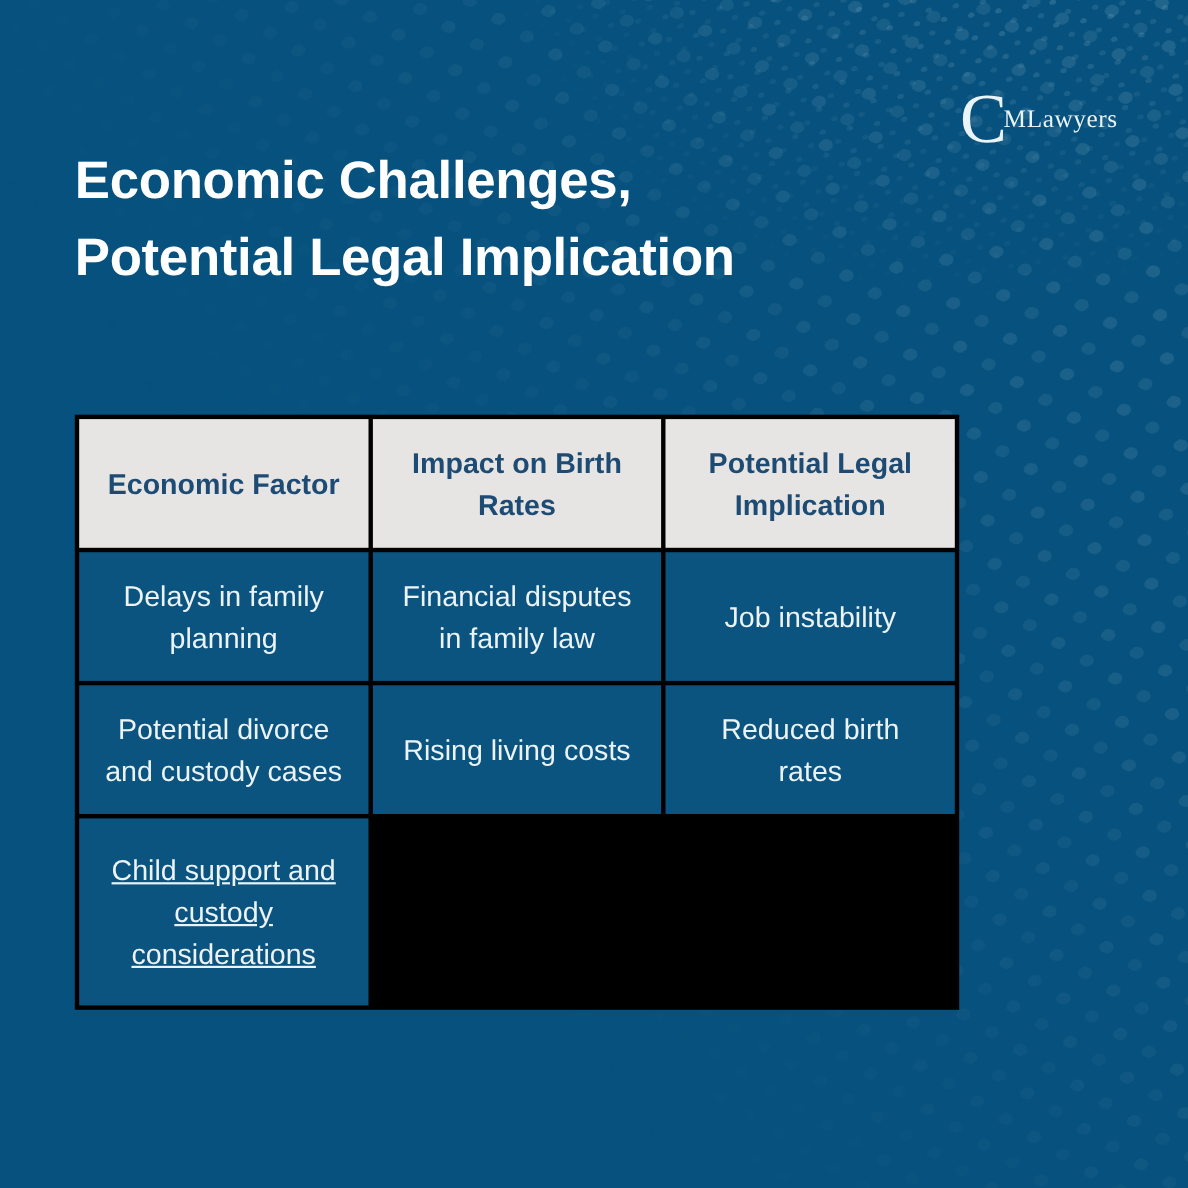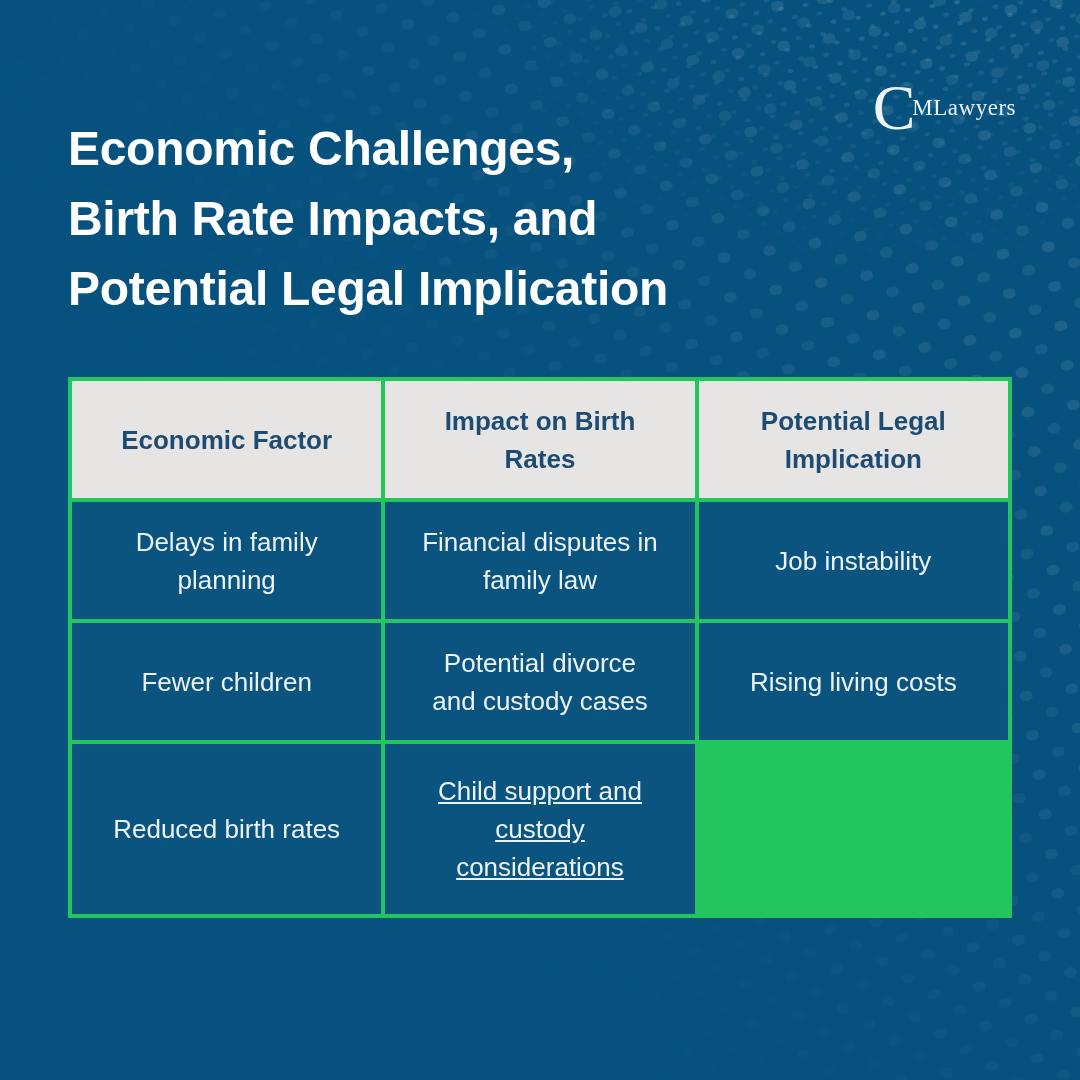--- a/index.html
+++ b/index.html
@@ -50,36 +50,36 @@
     color: #eaf3f6;
     font-family: "Liberation Serif", serif;
   }
   .logo-c { font-size: 64px; line-height: 1; font-weight: 400; }
   .logo-name { font-size: 23px; letter-spacing: 0.5px; margin-left: -3px; margin-top: 0; }
 
   
   .title {
     position: absolute;
     left: 68px;
-    top: 114px;
+    top: 130px;
     color: #ffffff;
     font-size: 48px;
     font-weight: 700;
     line-height: 70px;
     letter-spacing: -0.3px;
   }
 
   
   .table {
     position: absolute;
     left: 68px;
     top: 377px;
-    width: 944px;
+    width: 804px;
     height: 541px;
-    background: #22c55e;
+    background: #000000;
     padding: 4px;
     display: grid;
     grid-template-columns: 1fr 1fr 1fr;
     grid-template-rows: 117px 117px 117px 1fr;
     gap: 4px;
   }
   .cell {
     display: flex;
     align-items: center;
     justify-content: center;
@@ -113,21 +113,20 @@
   <div class="dots-layer dots-large"></div>
   <div class="dots-layer dots-small"></div>
 
   <div class="logo">
     <span class="logo-c">C</span>
     <span class="logo-name">MLawyers</span>
   </div>
 
   <h1 class="title">
     <div>Economic Challenges,</div>
-    <div>Birth Rate Impacts, and</div>
     <div>Potential Legal Implication</div>
   </h1>
 
   <div class="table">
     <div class="cell head">
         <span>Economic Factor</span>
       </div>
     <div class="cell head">
         <span>Impact on Birth Rates</span>
       </div>
@@ -139,23 +138,20 @@
         <span>Delays in family planning</span>
       </div>
     <div class="cell body">
         <span class="w-r1c3">Financial disputes in family law</span>
       </div>
 
     <div class="cell body">
         <span>Job instability</span>
       </div>
     <div class="cell body">
-        <span>Fewer children</span>
-      </div>
-    <div class="cell body">
         <span class="w-r2c3">Potential divorce and custody cases</span>
       </div>
 
     <div class="cell body">
         <span>Rising living costs</span>
       </div>
     <div class="cell body">
         <span>Reduced birth rates</span>
       </div>
     <div class="cell body">

